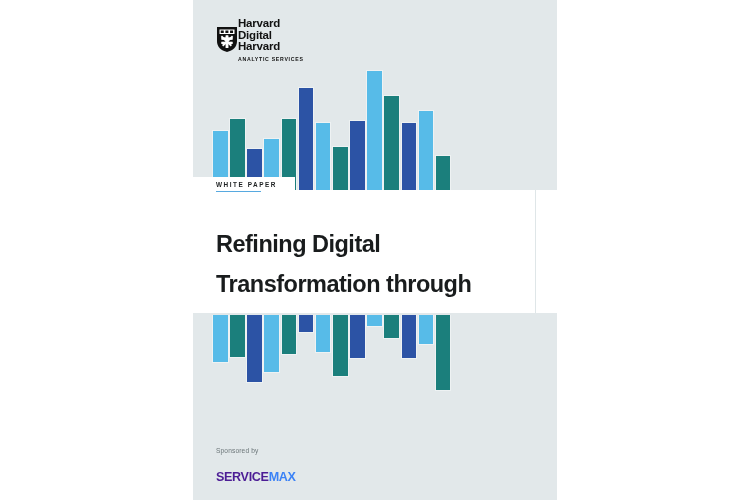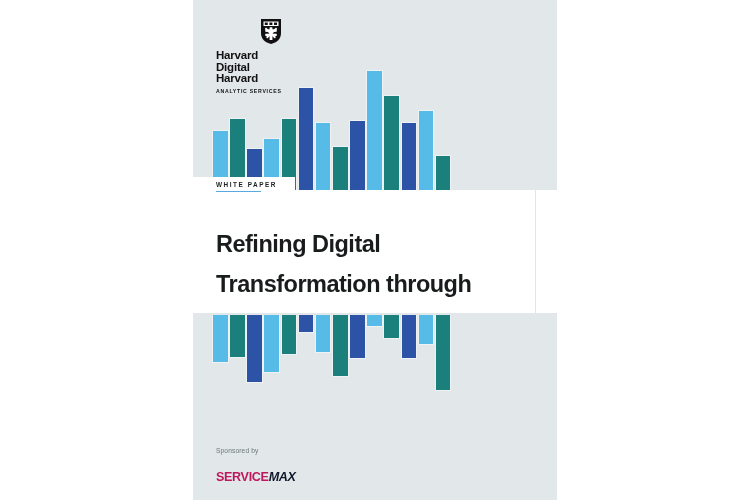--- a/index.html
+++ b/index.html
@@ -50,23 +50,21 @@
     border-top: 1px solid #eef2f3;
     border-right: 1px solid #eef2f3;
   }
 
   
   .logo {
     position: absolute;
     left: 23px;
     top: 18px;
     display: flex;
-    align-items: flex-end;
-    gap: 5px;
-    flex-direction: column;
+    align-items: center;
   }
   .shield {
     width: 22px;
     height: 27px;
     flex: none;
   }
   .logo-words {
     display: flex;
     flex-direction: column;
     line-height: 1;
@@ -175,22 +173,22 @@
     color: #6c7679;
     letter-spacing: 0.15px;
   }
   .sm-logo {
     margin-top: 16px;
     font-size: 12.6px;
     font-weight: bold;
     letter-spacing: -0.35px;
     white-space: nowrap;
   }
-  .sm-a { color: #be185d; }
-  .sm-b { color: #0f172a; font-style: italic; }
+  .sm-a { color: #4c1d95; }
+  .sm-b { color: #3b82f6; }
 </style>
 </head>
 <body>
 
 <div id="cover">
 
   <div class="hero-band">
     <div class="hero-chart">
         <div class="bar" style="left: 0px; width: 16.6286px; height: 60px; background: rgb(87, 187, 232);"></div>
         <div class="bar" style="left: 17.1429px; width: 16.6286px; height: 72px; background: rgb(27, 127, 124);"></div>

